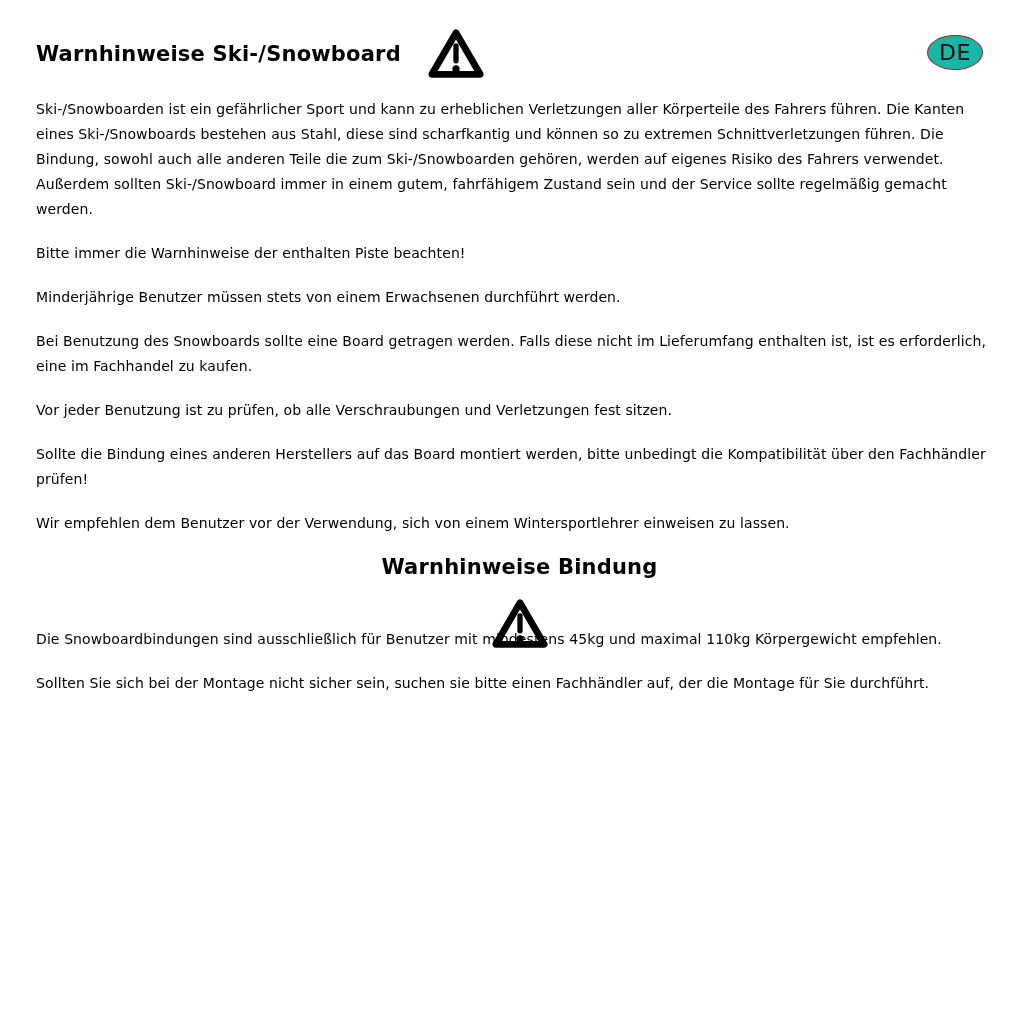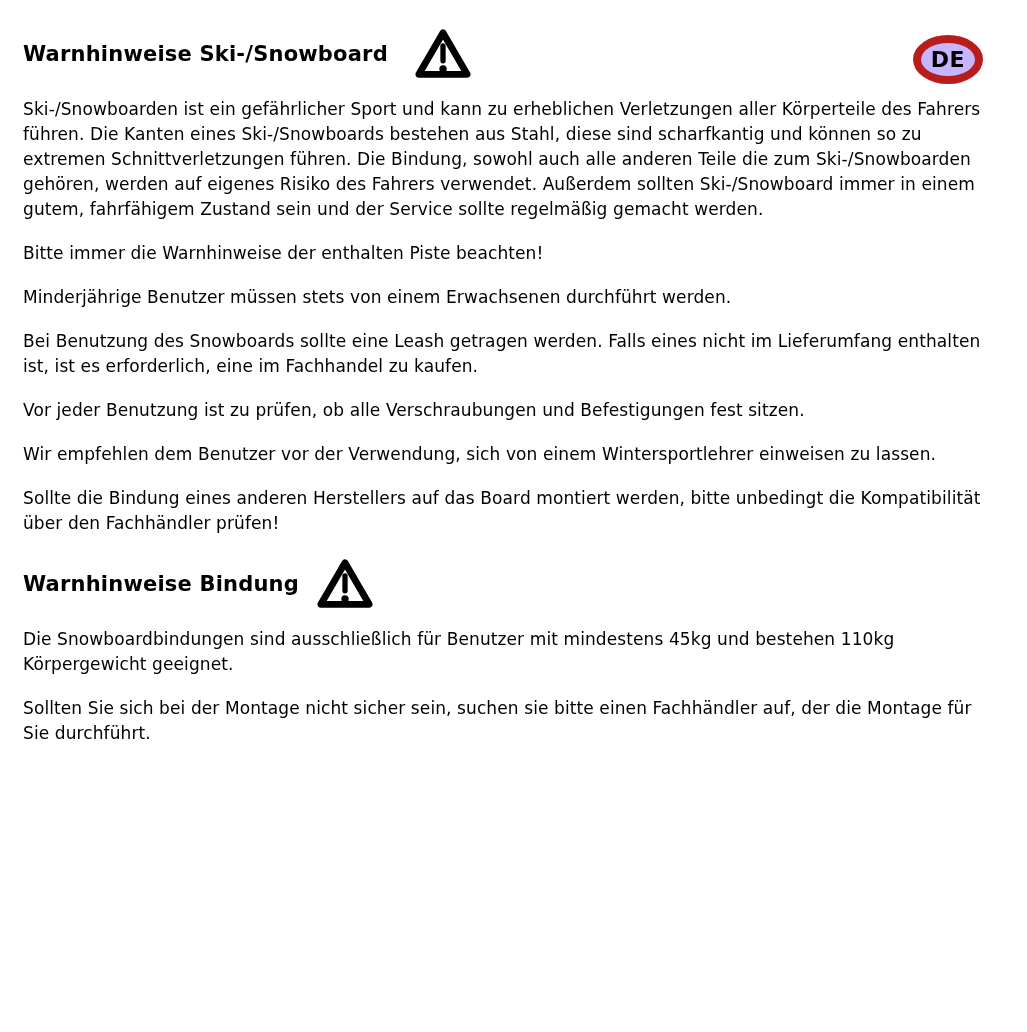--- a/index.html
+++ b/index.html
@@ -9,67 +9,68 @@
   }
   body {
     width: 1027px;
     height: 1032px;
     position: relative;
     font-family: "DejaVu Sans", "Liberation Sans", sans-serif;
     color: #000000;
     overflow: hidden;
   }
   .page {
-    padding: 25px 24px 0 23px;
+    padding: 25px 24px 0 36px;
     box-sizing: border-box;
     width: 1027px;
   }
   .heading-row {
     display: flex;
     align-items: center;
     gap: 26px;
     margin: 0 0 15px 0;
     height: 57px;
   }
   .heading-row.bindung {
     gap: 17px;
+    flex-direction: column;
   }
   h1 {
     font-size: 21px;
     font-weight: bold;
     margin: 0;
     letter-spacing: 0.2px;
     white-space: nowrap;
   }
   .warning-icon {
     display: inline-flex;
     flex: 0 0 auto;
   }
   .warning-icon svg { display: block; }
   p.body-text {
-    font-size: 17px;
+    font-size: 14px;
     line-height: 25px;
     margin: 0 0 19px 0;
     letter-spacing: 0.1px;
   }
   .lang-badge {
     position: absolute;
     top: 35px;
     right: 44px;
     width: 54px;
     height: 33px;
-    border: 8px solid #b91c1c;
+    border: 1px solid #b91c1c;
     border-radius: 50%;
     display: flex;
     align-items: center;
     justify-content: center;
-    font-weight: bold;
+    font-weight: normal;
     font-size: 22px;
     letter-spacing: 0.5px;
-    background: #c4b5fd;
+    background: #14b8a6;
   }
 </style>
 </head>
 <body>
 
 <div class="page">
 
   <div class="heading-row">
     <h1>Warnhinweise Ski-/Snowboard</h1>
     <span class="warning-icon">
@@ -77,36 +78,36 @@
         <path d="M30 7 L55 50 L5 50 Z" fill="none" stroke="#000000" stroke-width="7" stroke-linejoin="round"></path>
         <path d="M30 20.5 L30 36" stroke="#000000" stroke-width="5.5" stroke-linecap="round"></path>
         <circle cx="30" cy="44.5" r="3.8" fill="#000000"></circle>
       </svg>
     </span>
   </div>
 
   <p class="body-text">Ski-/Snowboarden ist ein gefährlicher Sport und kann zu erheblichen Verletzungen aller Körperteile des Fahrers führen. Die Kanten eines Ski-/Snowboards bestehen aus Stahl, diese sind scharfkantig und können so zu extremen Schnittverletzungen führen. Die Bindung, sowohl auch alle anderen Teile die zum Ski-/Snowboarden gehören, werden auf eigenes Risiko des Fahrers verwendet. Außerdem sollten Ski-/Snowboard immer in einem gutem, fahrfähigem Zustand sein und der Service sollte regelmäßig gemacht werden.</p>
   <p class="body-text">Bitte immer die Warnhinweise der enthalten Piste beachten!</p>
   <p class="body-text">Minderjährige Benutzer müssen stets von einem Erwachsenen durchführt werden.</p>
-  <p class="body-text">Bei Benutzung des Snowboards sollte eine Leash getragen werden. Falls eines nicht im Lieferumfang enthalten ist, ist es erforderlich, eine im Fachhandel zu kaufen.</p>
-  <p class="body-text">Vor jeder Benutzung ist zu prüfen, ob alle Verschraubungen und Befestigungen fest sitzen.</p>
+  <p class="body-text">Bei Benutzung des Snowboards sollte eine Board getragen werden. Falls diese nicht im Lieferumfang enthalten ist, ist es erforderlich, eine im Fachhandel zu kaufen.</p>
+  <p class="body-text">Vor jeder Benutzung ist zu prüfen, ob alle Verschraubungen und Verletzungen fest sitzen.</p>
+  <p class="body-text">Sollte die Bindung eines anderen Herstellers auf das Board montiert werden, bitte unbedingt die Kompatibilität über den Fachhändler prüfen!</p>
   <p class="body-text">Wir empfehlen dem Benutzer vor der Verwendung, sich von einem Wintersportlehrer einweisen zu lassen.</p>
-  <p class="body-text">Sollte die Bindung eines anderen Herstellers auf das Board montiert werden, bitte unbedingt die Kompatibilität über den Fachhändler prüfen!</p>
 
   <div class="heading-row bindung">
     <h1>Warnhinweise Bindung</h1>
     <span class="warning-icon">
       <svg width="58" height="56" viewBox="0 0 60 58" xmlns="http://www.w3.org/2000/svg" aria-hidden="true">
         <path d="M30 7 L55 50 L5 50 Z" fill="none" stroke="#000000" stroke-width="7" stroke-linejoin="round"></path>
         <path d="M30 20.5 L30 36" stroke="#000000" stroke-width="5.5" stroke-linecap="round"></path>
         <circle cx="30" cy="44.5" r="3.8" fill="#000000"></circle>
       </svg>
     </span>
   </div>
 
-  <p class="body-text">Die Snowboardbindungen sind ausschließlich für Benutzer mit mindestens 45kg und bestehen 110kg Körpergewicht geeignet.</p>
+  <p class="body-text">Die Snowboardbindungen sind ausschließlich für Benutzer mit mindestens 45kg und maximal 110kg Körpergewicht empfehlen.</p>
   <p class="body-text">Sollten Sie sich bei der Montage nicht sicher sein, suchen sie bitte einen Fachhändler auf, der die Montage für Sie durchführt.</p>
 
 </div>
 
 <div class="lang-badge">
   <span>DE</span>
 </div>
 
 </body></html>

